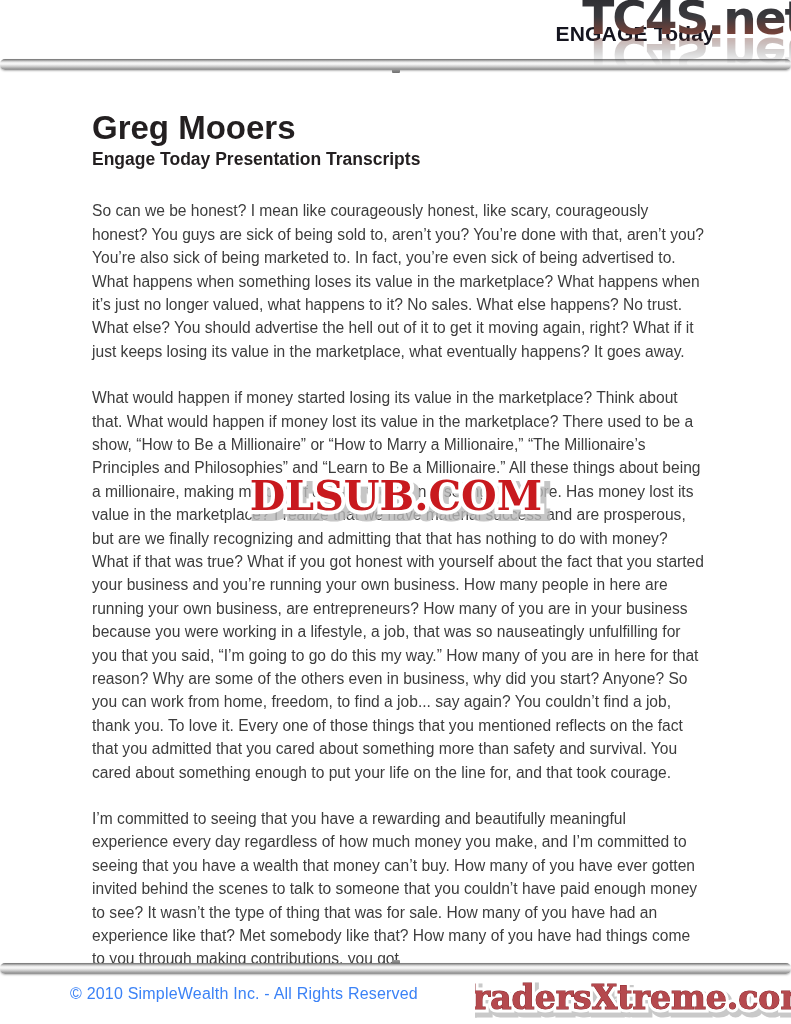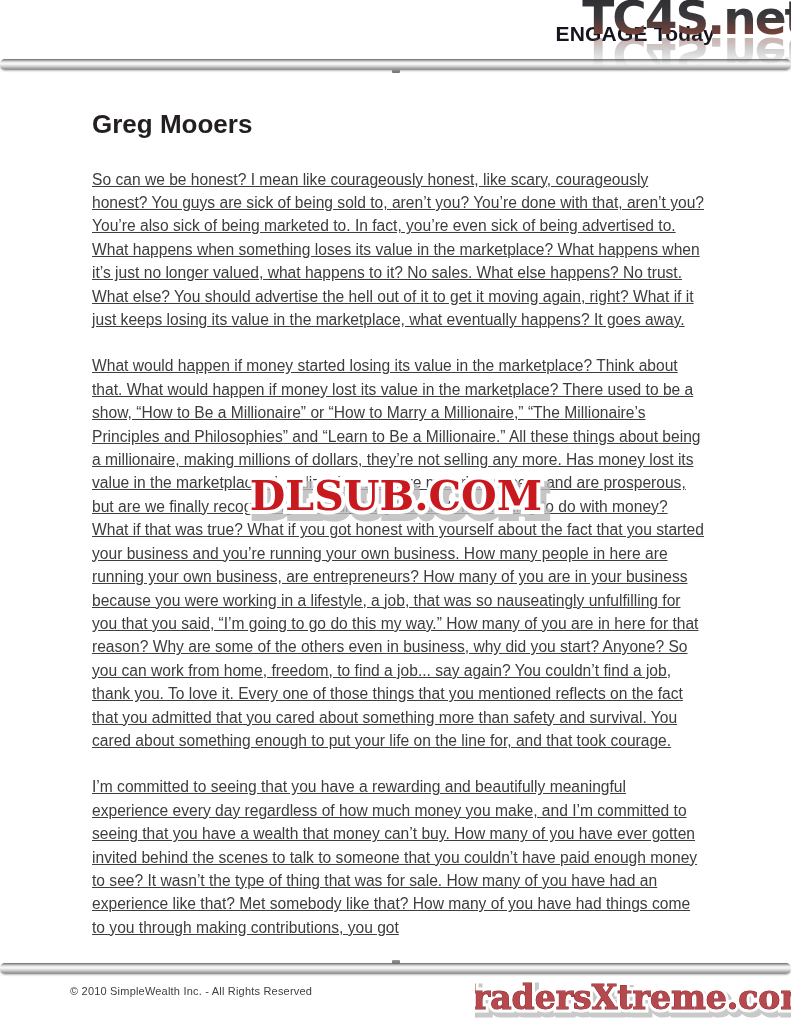--- a/index.html
+++ b/index.html
@@ -37,54 +37,55 @@
   .rule-bar.bottom{top:963px;}
   .bar-notch{
     position:absolute;left:50%;width:8px;height:4px;margin-left:-4px;
     background:linear-gradient(180deg,#9a9a9a,#6f6f6f);border-radius:1px;
   }
   .rule-bar.top .bar-notch{bottom:-3px;}
   .rule-bar.bottom .bar-notch{top:-3px;}
   
   .article{position:absolute;left:92px;top:110px;width:613px;color:#3d3d3d;}
   .article h1{
-    margin:0;font-size:26px;line-height:1.1;font-weight:bold;color:#231f20;
+    margin:0;font-size:33px;line-height:1.1;font-weight:bold;color:#231f20;
   }
   .article h2{
     margin:3px 0 0 0;font-size:17.5px;font-weight:bold;color:#231f20;
   }
   .article p{
-    margin:23px 0 0 0;font-size:15.6px;line-height:23.4px;text-align:left;text-decoration:underline;
+    margin:23px 0 0 0;font-size:15.6px;line-height:23.4px;text-align:left;
   }
   .article p.first{margin-top:29px;}
   
   .dlsub-wm{position:absolute;left:50%;top:463px;transform:translateX(-50%);z-index:5;}
   .traders-wm{position:absolute;right:-4px;top:974px;z-index:6;}
   
   .footer-copy{
     position:absolute;left:70px;top:985px;
-    font-size:11px;color:#404040;letter-spacing:.2px;
+    font-size:16px;color:#3b82f6;letter-spacing:.2px;
   }
 </style>
 </head>
 <body>
 
 <div class="engage-label">ENGAGE Today</div>
 
 <div class="tc4s-wrap">
   <span class="tc4s-text">TC4S.net</span>
   <span class="tc4s-text tc4s-reflection">TC4S.net</span>
 </div>
 
 <div class="rule-bar top">
   <div class="bar-notch"></div>
 </div>
 
 <div class="article">
   <h1>Greg Mooers</h1>
+  <h2>Engage Today Presentation Transcripts</h2>
   <p class="first">So can we be honest? I mean like courageously honest, like scary, courageously honest? You guys are sick of being sold to, aren’t you? You’re done with that, aren’t you? You’re also sick of being marketed to. In fact, you’re even sick of being advertised to. What happens when something loses its value in the marketplace? What happens when it’s just no longer valued, what happens to it? No sales. What else happens? No trust. What else? You should advertise the hell out of it to get it moving again, right? What if it just keeps losing its value in the marketplace, what eventually happens? It goes away.</p>
   <p>What would happen if money started losing its value in the marketplace? Think about that. What would happen if money lost its value in the marketplace? There used to be a show, “How to Be a Millionaire” or “How to Marry a Millionaire,” “The Millionaire’s Principles and Philosophies” and “Learn to Be a Millionaire.” All these things about being a millionaire, making millions of dollars, they’re not selling any more. Has money lost its value in the marketplace? I realize that we have material success and are prosperous, but are we finally recognizing and admitting that that has nothing to do with money? What if that was true? What if you got honest with yourself about the fact that you started your business and you’re running your own business. How many people in here are running your own business, are entrepreneurs? How many of you are in your business because you were working in a lifestyle, a job, that was so nauseatingly unfulfilling for you that you said, “I’m going to go do this my way.” How many of you are in here for that reason? Why are some of the others even in business, why did you start? Anyone? So you can work from home, freedom, to find a job... say again? You couldn’t find a job, thank you. To love it. Every one of those things that you mentioned reflects on the fact that you admitted that you cared about something more than safety and survival. You cared about something enough to put your life on the line for, and that took courage.</p>
   <p>I’m committed to seeing that you have a rewarding and beautifully meaningful experience every day regardless of how much money you make, and I’m committed to seeing that you have a wealth that money can’t buy. How many of you have ever gotten invited behind the scenes to talk to someone that you couldn’t have paid enough money to see? It wasn’t the type of thing that was for sale. How many of you have had an experience like that? Met somebody like that? How many of you have had things come to you through making contributions, you got</p>
 </div>
 
 <div class="dlsub-wm">
   <svg width="330" height="66" viewBox="0 0 330 66">
     <text x="167" y="49" text-anchor="middle" font-family="DejaVu Serif, serif" font-weight="bold" font-size="41" fill="#b9b9b9" stroke="#b9b9b9" stroke-width="10" paint-order="stroke" transform="translate(3,4)" opacity="0.8">DLSUB.COM</text>
     <text x="165" y="47" text-anchor="middle" font-family="DejaVu Serif, serif" font-weight="bold" font-size="41" fill="#c8191e" stroke="#ffffff" stroke-width="8" paint-order="stroke">DLSUB.COM</text>
   </svg>

